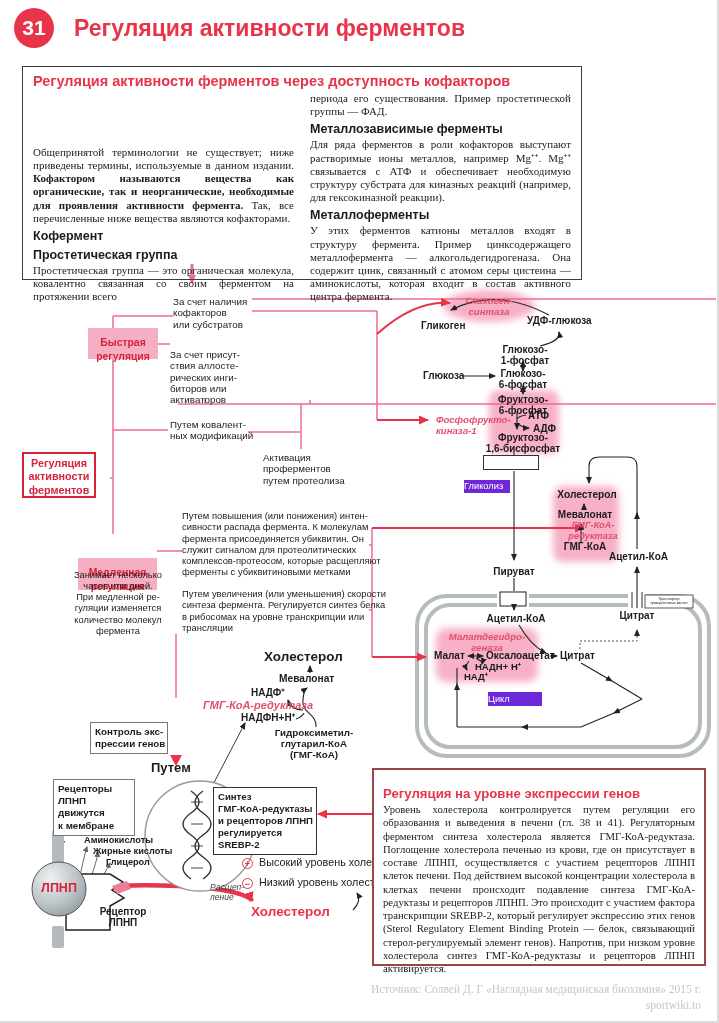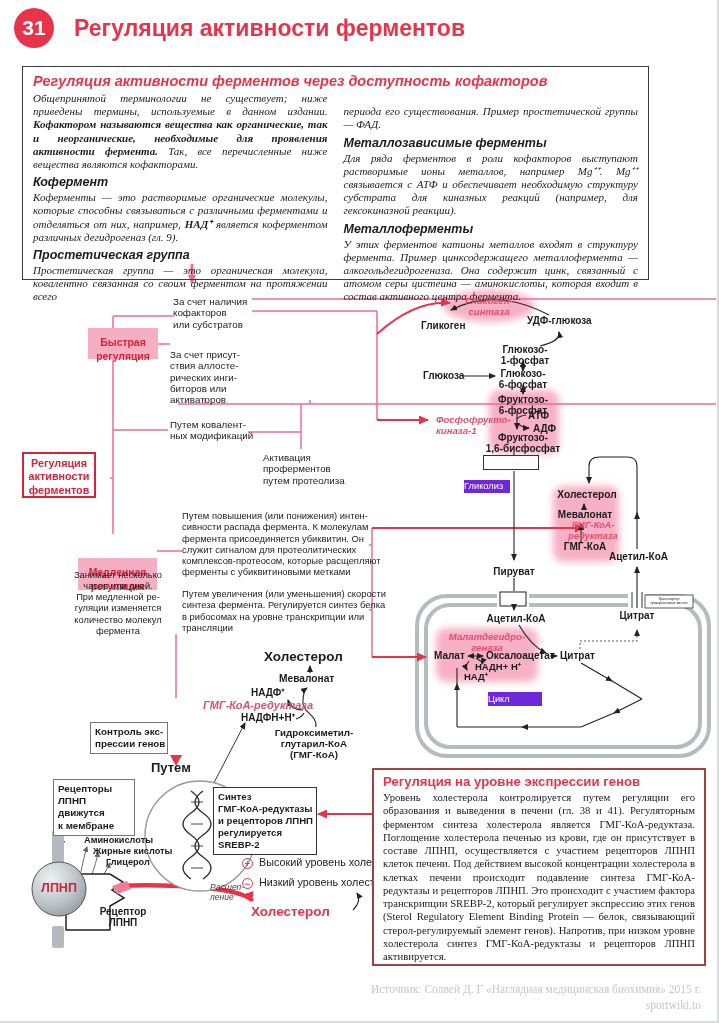--- a/index.html
+++ b/index.html
@@ -5,22 +5,22 @@
   html,body{margin:0;padding:0;background:#fff;}
   #page{position:relative;width:719px;height:1023px;background:#fff;overflow:hidden;
         font-family:"Liberation Sans",sans-serif;color:#1c1c1c;
         border-right:2px solid #d8dcdd;border-bottom:2px solid #d8dcdd;box-sizing:border-box;}
   .abs{position:absolute;}
   
   .pgnum{left:14px;top:8px;width:40px;height:40px;background:#e8344a;border-radius:50%;
          color:#fff;font-weight:bold;font-size:21px;text-align:center;line-height:40px;}
   .pgtitle{left:74px;top:15px;font-size:23px;font-weight:bold;color:#e8344a;}
   
-  .tbox{left:22px;top:66px;width:627px;height:214px;border:1.6px solid #3c3c3c;box-sizing:border-box;
-        padding:6px 10px 20px 10px;font-family:"Liberation Serif",serif;font-style:italic;}
+  .tbox{left:22px;top:66px;width:560px;height:214px;border:1.6px solid #3c3c3c;box-sizing:border-box;
+        padding:6px 10px 20px 10px;font-family:"Liberation Serif",serif;}
   .tbox h1{margin:0 0 3px 0;font-family:"Liberation Sans",sans-serif;font-size:14.5px;color:#e8344a;}
   .cols{display:flex;gap:16px;align-items:flex-end;}
   .col{flex:1;font-size:11px;line-height:1.2;text-align:justify;}
   .col p{margin:0 0 2px 0;}
   .col h2{margin:4px 0 1px 0;font-family:"Liberation Sans",sans-serif;font-size:12.5px;}
   
   .d{font-size:9.8px;line-height:1.16;white-space:pre;}
   .ctr{text-align:center;}
   .met{font-weight:bold;font-size:10px;line-height:1.12;white-space:pre;}
   .enz{font-weight:bold;font-style:italic;color:#e0506e;font-size:9.6px;line-height:1.15;white-space:pre;}
@@ -33,21 +33,21 @@
   .blackbar{background:#6d28d9;color:#fff;font-weight:normal;font-size:9.3px;text-align:left;box-sizing:border-box;}
   .gbox{border:1.5px solid #777;box-sizing:border-box;font-weight:bold;font-size:9.8px;line-height:1.25;
         white-space:pre;padding:3px 4px;background:#fff;}
   .tiny{font-size:3.6px;line-height:1.15;text-align:center;white-space:pre;}
   .circ{display:inline-block;width:11px;height:11px;border:1.3px solid #e8344a;border-radius:50%;
         color:#e8344a;font-size:9px;line-height:10px;text-align:center;font-weight:bold;
         vertical-align:middle;margin-right:6px;box-sizing:border-box;}
   .lvl{font-size:10.8px;}
   
   .genebox{left:372px;top:768px;width:334px;height:198px;border:2px solid #9c4343;box-sizing:border-box;background:#fff;}
-  .genebox h1{margin:4px 9px 2px 9px;font-size:13.2px;color:#e8344a;font-family:"Liberation Sans",sans-serif;}
+  .genebox h1{margin:16px 9px 2px 9px;font-size:13.2px;color:#e8344a;font-family:"Liberation Sans",sans-serif;}
   .genebox p{margin:0 9px;font-family:"Liberation Serif",serif;font-size:10.7px;line-height:1.24;text-align:justify;}
   .footer{right:16px;top:982px;width:420px;text-align:right;font-family:"Liberation Serif",serif;
           font-size:11.5px;line-height:1.35;color:#c6c6c6;white-space:pre;}
   svg{position:absolute;left:0;top:0;pointer-events:none;}
 </style>
 </head>
 <body>
 
 <div id="page">
 
@@ -186,21 +186,20 @@
 
   <div class="abs pgnum">31</div>
   <div class="abs pgtitle">Регуляция активности ферментов</div>
 
   <div class="abs tbox">
     <h1>Регуляция активности ферментов через доступность кофакторов</h1>
     <div class="cols">
       <div class="col">
         <p><span>Общепринятой терминологии не существует; ниже приведены термины, используемые в данном издании. </span><b>Кофактором называются вещества как органические, так и неорганические, необходимые для проявления активности фермента.</b><span> Так, все перечисленные ниже вещества являются кофакторами.</span></p>
         <h2>Кофермент</h2>
-        <p><span>Коферменты — это растворимые органические молекулы, которые способны связываться с различными ферментами и отделяться от них, например, </span><b>НАД⁺</b><span> является коферментом различных дегидрогеназ (гл. 9).</span></p>
         <h2>Простетическая группа</h2>
         <p>Простетическая группа — это органическая молекула, ковалентно связанная со своим ферментом на протяжении всего</p>
       </div>
       <div class="col">
         <p>периода его существования. Пример простетической группы — ФАД.</p>
         <h2>Металлозависимые ферменты</h2>
         <p>Для ряда ферментов в роли кофакторов выступают растворимые ионы металлов, например Mg⁺⁺. Mg⁺⁺ связывается с АТФ и обеспечивает необходимую структуру субстрата для киназных реакций (например, для гексокиназной реакции).</p>
         <h2>Металлоферменты</h2>
         <p>У этих ферментов катионы металлов входят в структуру фермента. Пример цинксодержащего металлофермента — алкогольдегидрогеназа. Она содержит цинк, связанный с атомом серы цистеина — аминокислоты, которая входит в состав активного центра фермента.</p>
       </div>

